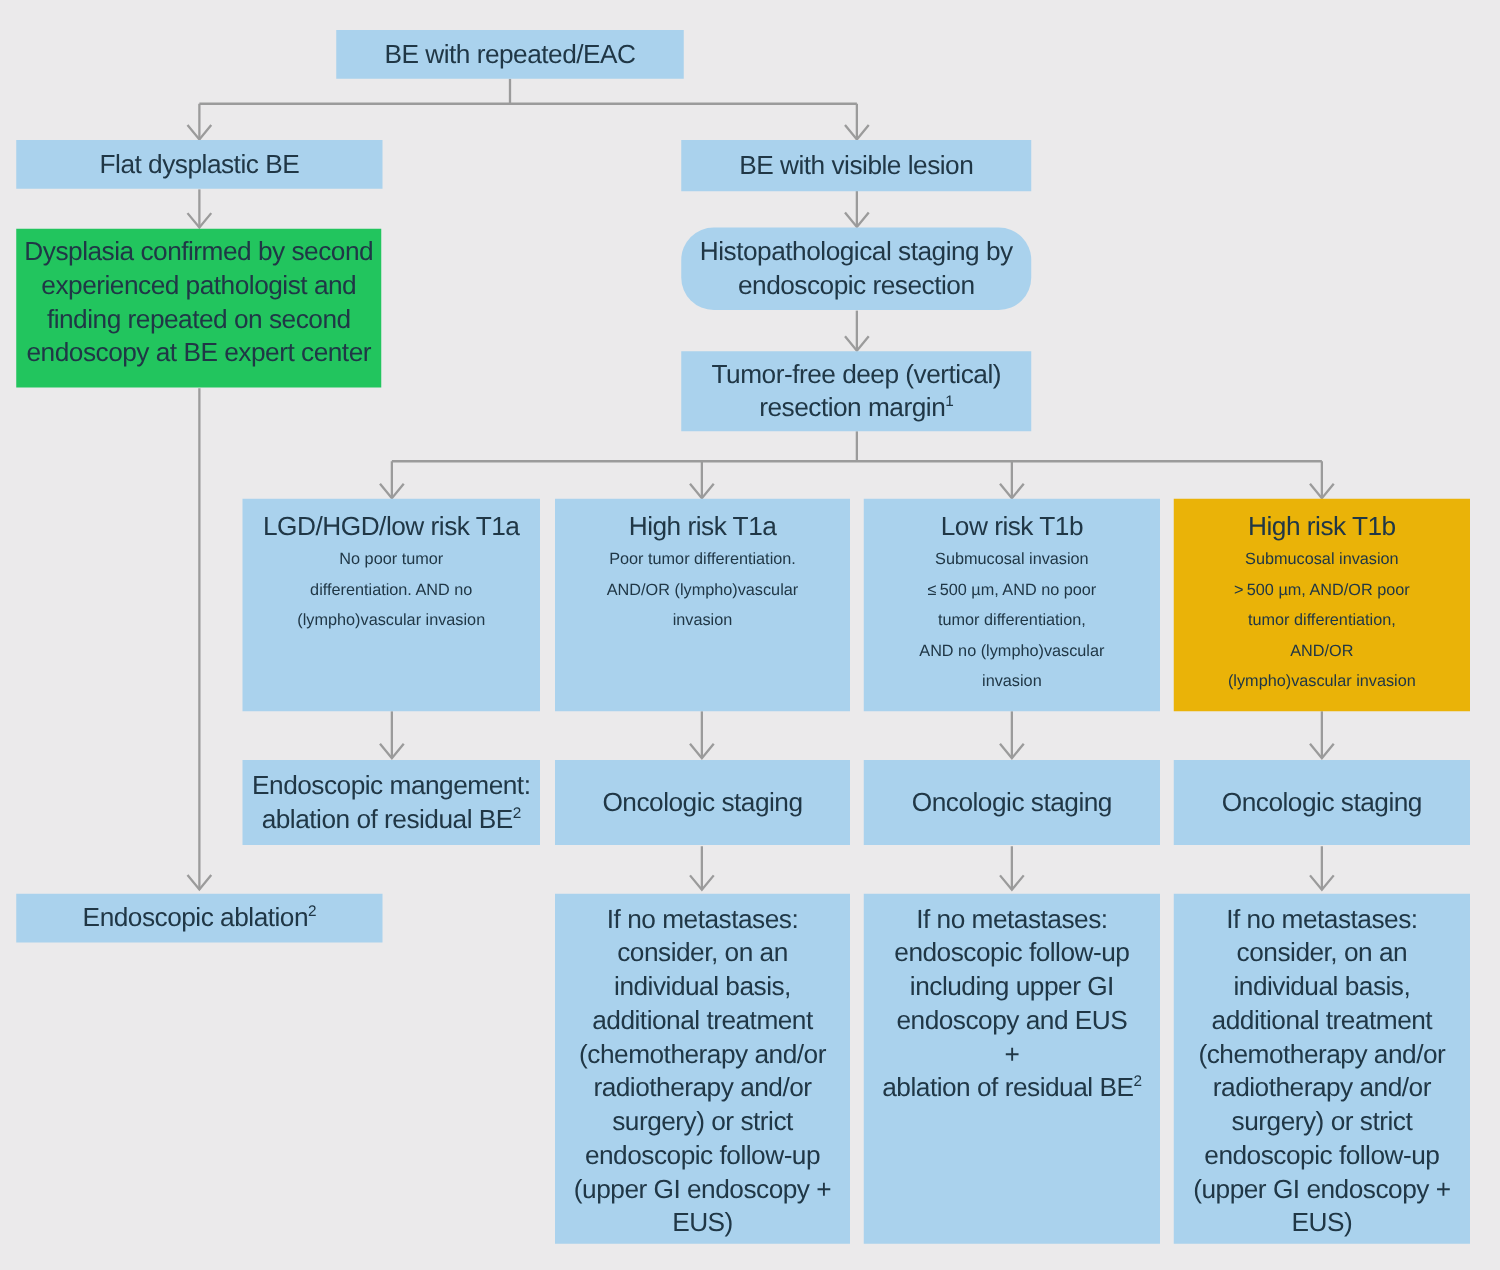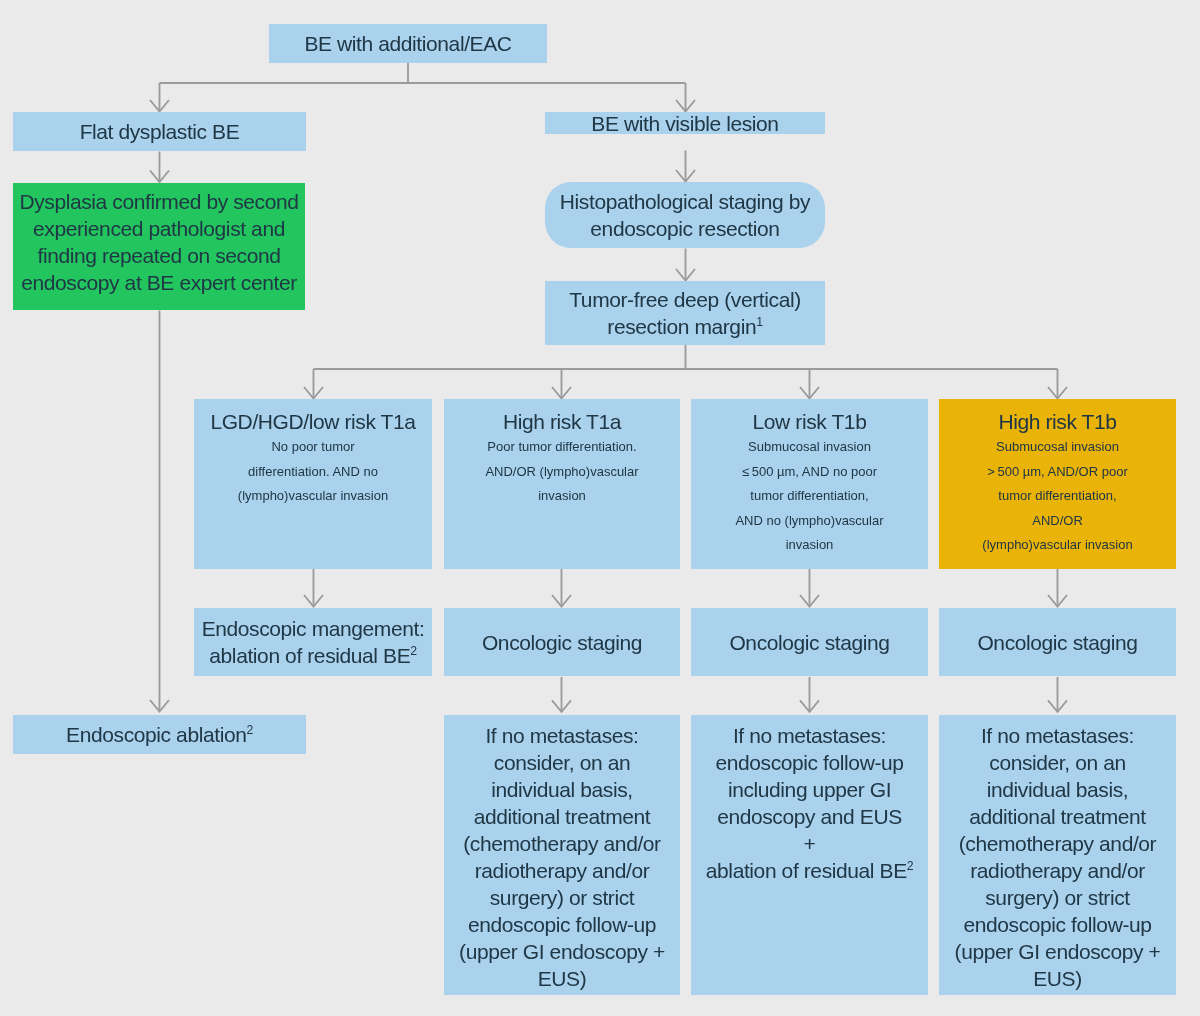--- a/index.html
+++ b/index.html
@@ -59,35 +59,35 @@
       <path d="M 1048 595 L 1057.5 606.5 L 1067 595"></path>
       <path d="M 561.5 677 L 561.5 711.8"></path>
       <path d="M 552 700.3 L 561.5 711.8 L 571 700.3"></path>
       <path d="M 809.5 677 L 809.5 711.8"></path>
       <path d="M 800 700.3 L 809.5 711.8 L 819 700.3"></path>
       <path d="M 1057.5 677 L 1057.5 711.8"></path>
       <path d="M 1048 700.3 L 1057.5 711.8 L 1067 700.3"></path>
     </svg>
 
   <div class="box ctr" style="left: 269px; top: 24px; width: 278px; height: 39px; background: rgb(170, 210, 237);">
-    <span class="ln big">BE with additional/EAC</span>
+    <span class="ln big">BE with repeated/EAC</span>
   </div>
 
   <div class="box ctr" style="left: 13px; top: 112px; width: 293px; height: 39px; background: rgb(170, 210, 237);">
     <span class="ln big">Flat dysplastic BE</span>
   </div>
 
   <div class="box top" style="left: 13px; top: 183px; width: 292px; height: 127px; padding-top: 5px; background: #22c55e;">
     <span class="ln big">Dysplasia confirmed by second</span>
     <span class="ln big">experienced pathologist and</span>
     <span class="ln big">finding repeated on second</span>
     <span class="ln big">endoscopy at BE expert center</span>
   </div>
 
-  <div class="box ctr" style="left: 545px; top: 112px; width: 280px; height: 22px; background: rgb(170, 210, 237);">
+  <div class="box ctr" style="left: 545px; top: 112px; width: 280px; height: 41px; background: rgb(170, 210, 237);">
     <span class="ln big">BE with visible lesion</span>
   </div>
 
   <div class="box ctr" style="left: 545px; top: 182px; width: 280px; height: 66px; background: rgb(170, 210, 237); border-radius: 26px;">
     <span class="ln big">Histopathological staging by</span>
     <span class="ln big">endoscopic resection</span>
   </div>
 
   <div class="box ctr" style="left: 545px; top: 281px; width: 280px; height: 64px; background: rgb(170, 210, 237);">
     <span class="ln big">Tumor-free deep (vertical)</span>

